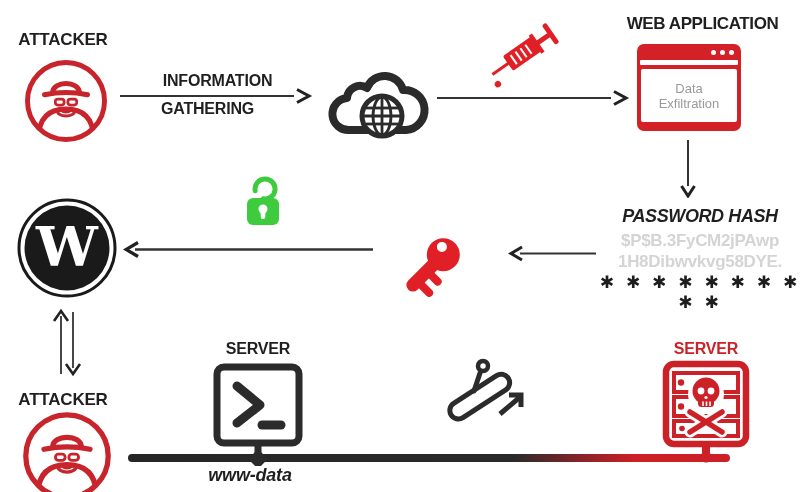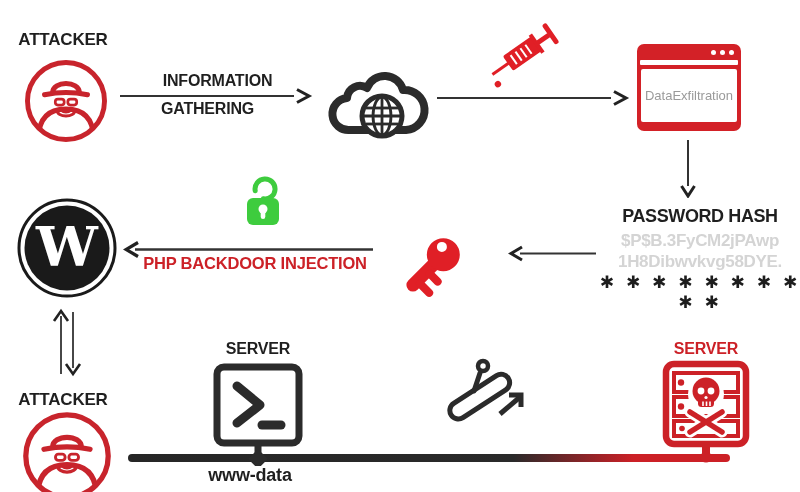--- a/index.html
+++ b/index.html
@@ -1,32 +1,32 @@
 <!DOCTYPE html>
 <html><head>
 <meta charset="utf-8">
 <style>
   html,body{margin:0;padding:0;background:#ffffff;}
   #canvas{position:relative;width:800px;height:492px;background:#fff;overflow:hidden;
           font-family:"Liberation Sans",sans-serif;}
   .abs{position:absolute;}
   .lbl{font-weight:700;color:#1f1f1f;text-align:center;letter-spacing:-0.2px;}
   .lbl-red{color:#cc2127;}
-  .t17{font-size:17px;} .t16{font-size:16px;} .t18{font-size:18px;}
+  .t17{font-size:17px;} .t16{font-size:16px;} .t18{font-size:18px;font-style:italic;}
   .hashtxt{color:#d4d4d4;font-weight:600;font-size:17px;text-align:center;letter-spacing:-0.3px;}
   .stars{color:#1d1d1d;font-weight:700;font-size:17px;text-align:center;letter-spacing:3px;
          font-family:"DejaVu Sans",sans-serif;}
   
   .window{left:637px;top:44px;width:104px;height:87px;background:#d32127;border-radius:7px;}
   .win-header{position:relative;height:16px;}
   .win-dots{position:absolute;right:7px;top:6px;display:flex;gap:4px;}
   .win-dot{width:5px;height:5px;border-radius:50%;background:#fff;}
   .win-strip{margin:0 3px;height:5px;background:#fff;border-radius:1px;}
   .win-content{margin:4px 4px 20px 4px;height:53px;background:#fff;border-radius:2px;
-               display:flex;flex-direction:row;align-items:center;justify-content:center;
+               display:flex;flex-direction:column;align-items:center;justify-content:center;
                color:#9a9a9a;font-size:13px;line-height:15px;font-weight:400;}
   svg{display:block;}
 </style>
 </head>
 <body>
 
 <div id="canvas">
 
   <div class="abs lbl t17" style="left:8px;top:30px;width:110px;">ATTACKER</div>
 
@@ -78,20 +78,21 @@
       <line x1="78" y1="27.5" x2="78" y2="46.5" stroke="#e01f26" stroke-width="5" stroke-linecap="round"></line>
       <circle cx="6" cy="48" r="3.2" fill="#e01f26"></circle>
     </g>
   </svg>
 
   <svg class="abs" style="left:435px;top:90px;" width="196" height="16" viewBox="0 0 196 16">
     <line x1="2" y1="8" x2="176" y2="8" stroke="#333" stroke-width="2"></line>
     <polyline points="179,1.5 191,8 179,14.5" fill="none" stroke="#222" stroke-width="3"></polyline>
   </svg>
 
+  <div class="abs lbl t17" style="left:605px;top:14px;width:195px;letter-spacing:-0.4px;">WEB APPLICATION</div>
   <div class="abs window">
     <div class="win-header">
       <div class="win-dots">
         <div class="win-dot"></div>
           <div class="win-dot"></div>
           <div class="win-dot"></div>
       </div>
     </div>
     <div class="win-strip"></div>
     <div class="win-content">
@@ -132,21 +133,20 @@
     <circle cx="23" cy="33" r="4.5" fill="#fff"></circle>
     <rect x="20.7" y="34.5" width="4.6" height="8.5" rx="2.3" fill="#fff"></rect>
   </svg>
 
 
   <svg class="abs" style="left:123px;top:241px;" width="252" height="17" viewBox="0 0 252 17">
     <polyline points="15,1.5 3,8.5 15,15.5" fill="none" stroke="#222" stroke-width="3.2"></polyline>
     <line x1="12" y1="8.5" x2="250" y2="8.5" stroke="#333" stroke-width="2.4"></line>
   </svg>
 
-  <div class="abs lbl t16 lbl-red" style="left:140px;top:254px;width:230px;font-size:16.5px;">PHP BACKDOOR INJECTION</div>
 
   <svg class="abs" style="left:16px;top:197px;" width="102" height="102" viewBox="0 0 102 102">
     <circle cx="51" cy="51" r="48" fill="none" stroke="#1a1a1a" stroke-width="3"></circle>
     <circle cx="51" cy="51" r="42.5" fill="#1a1a1a"></circle>
     <text x="51" y="69" text-anchor="middle" font-family="DejaVu Serif, serif" font-weight="700" font-size="55" fill="#ffffff">W</text>
   </svg>
 
   <svg class="abs" style="left:49px;top:308px;" width="36" height="70" viewBox="0 0 36 70">
     <polyline points="5,13 12,3 19,13" fill="none" stroke="#222" stroke-width="2.6"></polyline>
     <line x1="12" y1="8" x2="12" y2="66" stroke="#333" stroke-width="1.8"></line>

